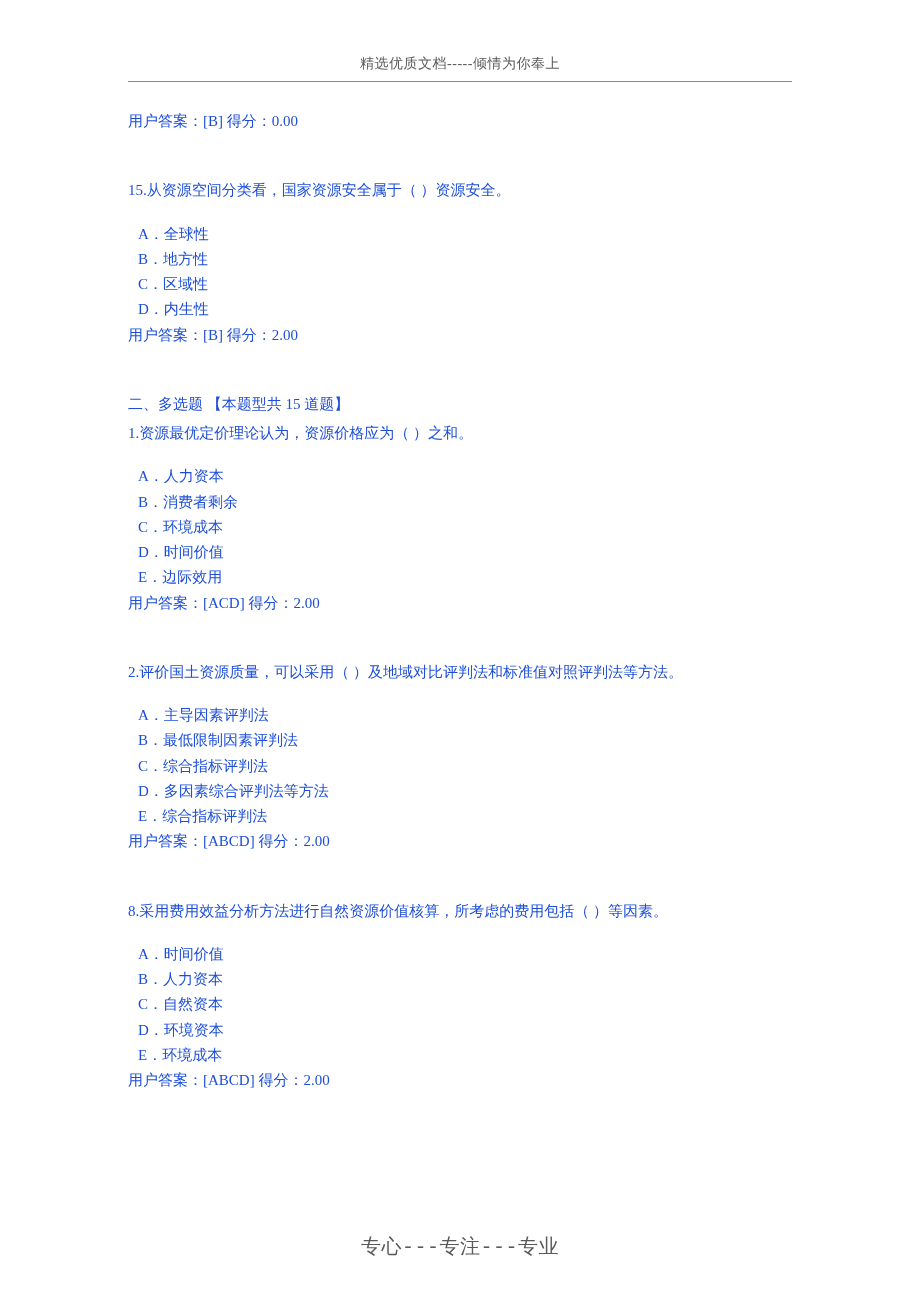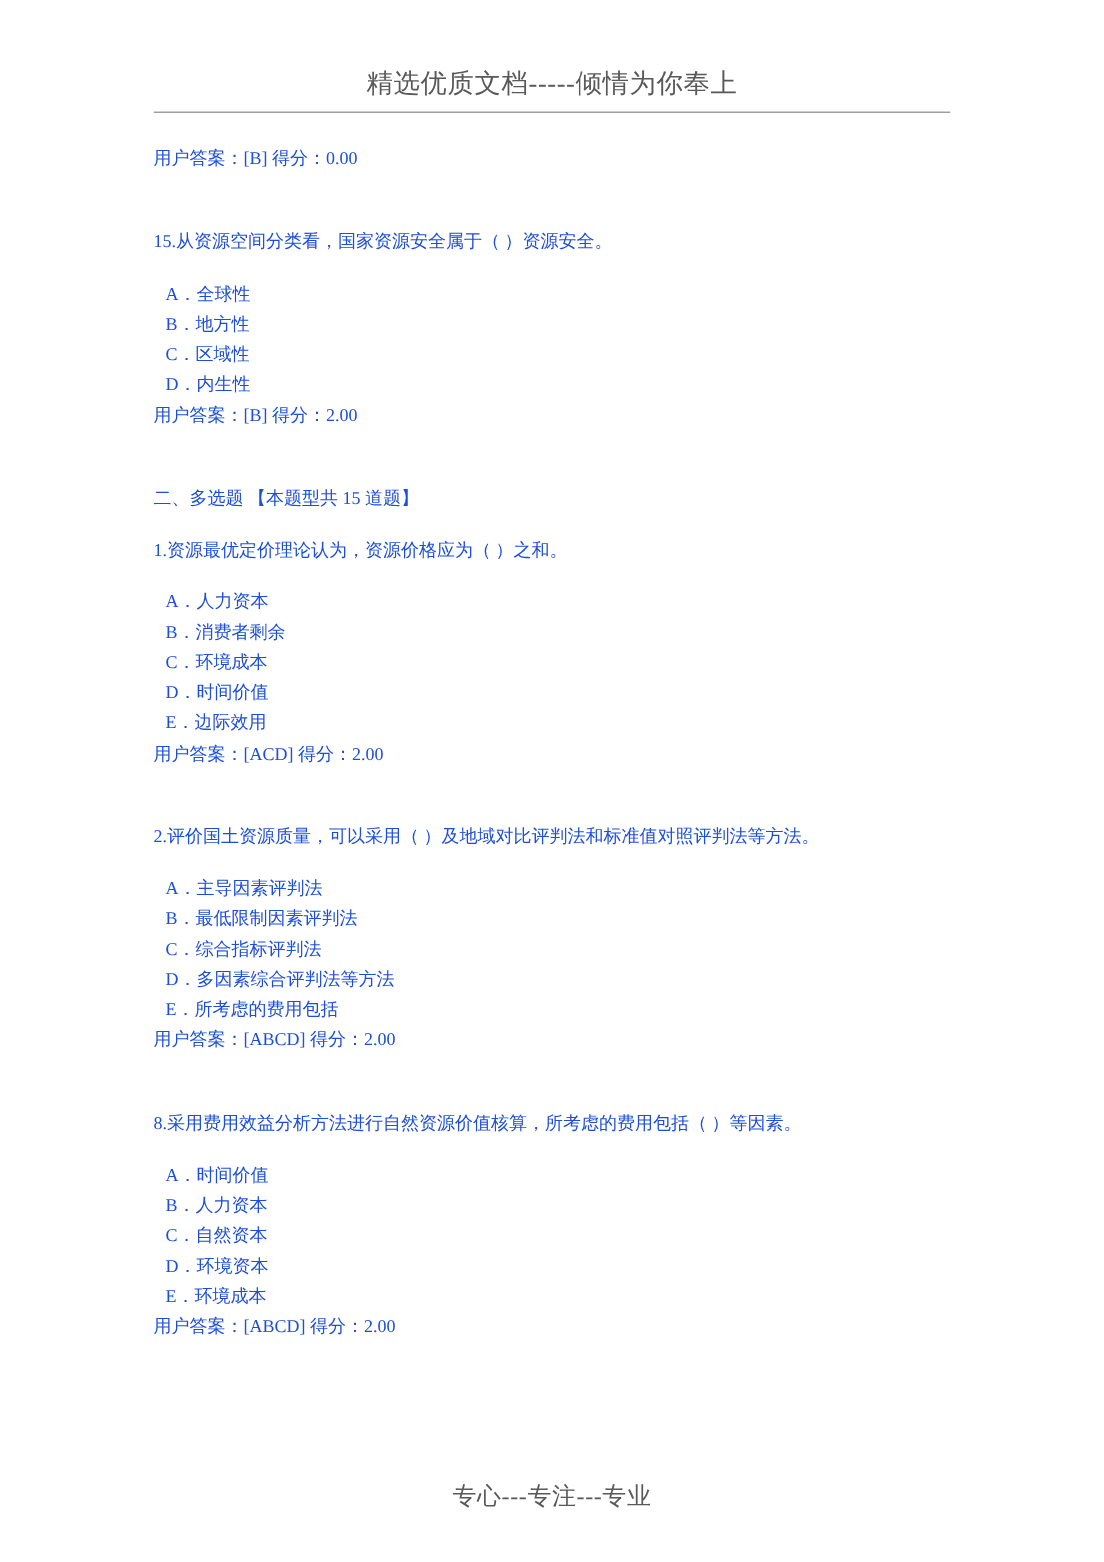--- a/index.html
+++ b/index.html
@@ -9,50 +9,50 @@
       background: #ffffff;
       font-family: "SimSun", "宋体", serif;
       color: #000000;
       position: relative;
     }
     .page {
       padding: 55px 128px 0 128px;
     }
     .header {
       text-align: center;
-      font-size: 22px;
+      font-size: 14px;
       letter-spacing: 0.5px;
       color: #595959;
       padding-bottom: 8px;
       font-family: "KaiTi", "楷体", serif;
     }
     .header-line {
       border-bottom: 1.5px solid #888888;
       margin-bottom: 28px;
     }
     .content {
       font-size: 15px;
       line-height: 1.55;
       color: #1d4ed8;
       font-family: "Microsoft YaHei", "微软雅黑", "SimSun", serif;
     }
     .answer-line { margin-bottom: 46px; }
     .question-stem { margin-bottom: 20px; }
     .options { margin-bottom: 2px; }
     .option-row { padding-left: 10px; margin-bottom: 2px; }
-    .section-header { margin-bottom: 20px; }
+    .section-header { margin-bottom: 6px; }
     .footer {
       position: absolute;
       bottom: 42px;
       left: 0;
       width: 100%;
       text-align: center;
       font-size: 20px;
       color: #595959;
-      font-family: Liberation Serif, serif;
+      font-family: Liberation Mono, monospace;
       letter-spacing: 0.5px;
     }
   </style>
 </head>
 <body>
 
 <div class="page">
   <div class="header">精选优质文档-----倾情为你奉上</div>
   <div class="header-line"></div>
 
@@ -85,21 +85,21 @@
       <div class="answer-line">用户答案：[ACD]  得分：2.00</div>
     </div>
 
     <div>
       <div class="question-stem">2.评价国土资源质量，可以采用（   ）及地域对比评判法和标准值对照评判法等方法。</div>
       <div class="options">
         <div class="option-row">A．主导因素评判法</div>
         <div class="option-row">B．最低限制因素评判法</div>
         <div class="option-row">C．综合指标评判法</div>
         <div class="option-row">D．多因素综合评判法等方法</div>
-        <div class="option-row">E．所考虑的费用包括</div>
+        <div class="option-row">E．综合指标评判法</div>
       </div>
       <div class="answer-line">用户答案：[ABCD]  得分：2.00</div>
     </div>
 
     <div>
       <div class="question-stem">8.采用费用效益分析方法进行自然资源价值核算，所考虑的费用包括（    ）等因素。</div>
       <div class="options">
         <div class="option-row">A．时间价值</div>
         <div class="option-row">B．人力资本</div>
         <div class="option-row">C．自然资本</div>

